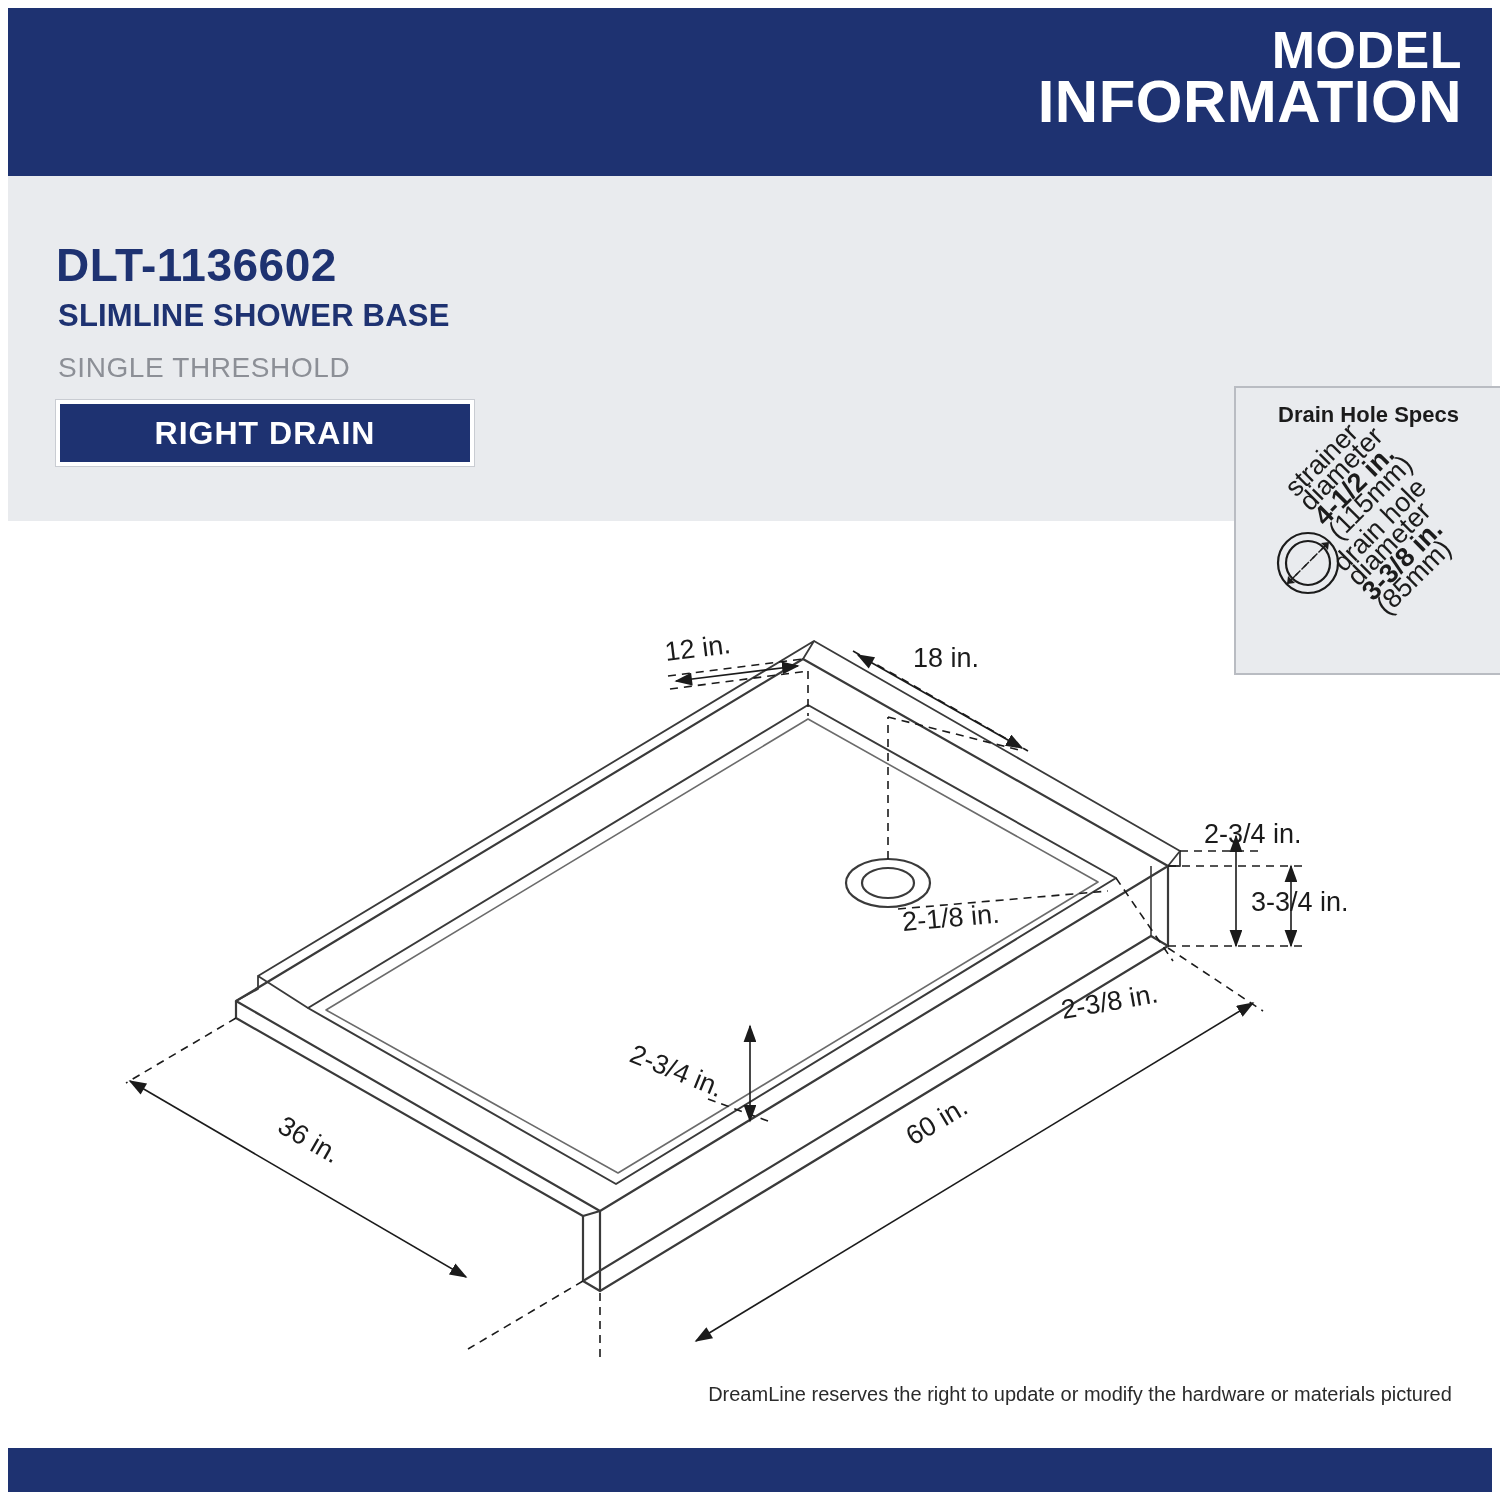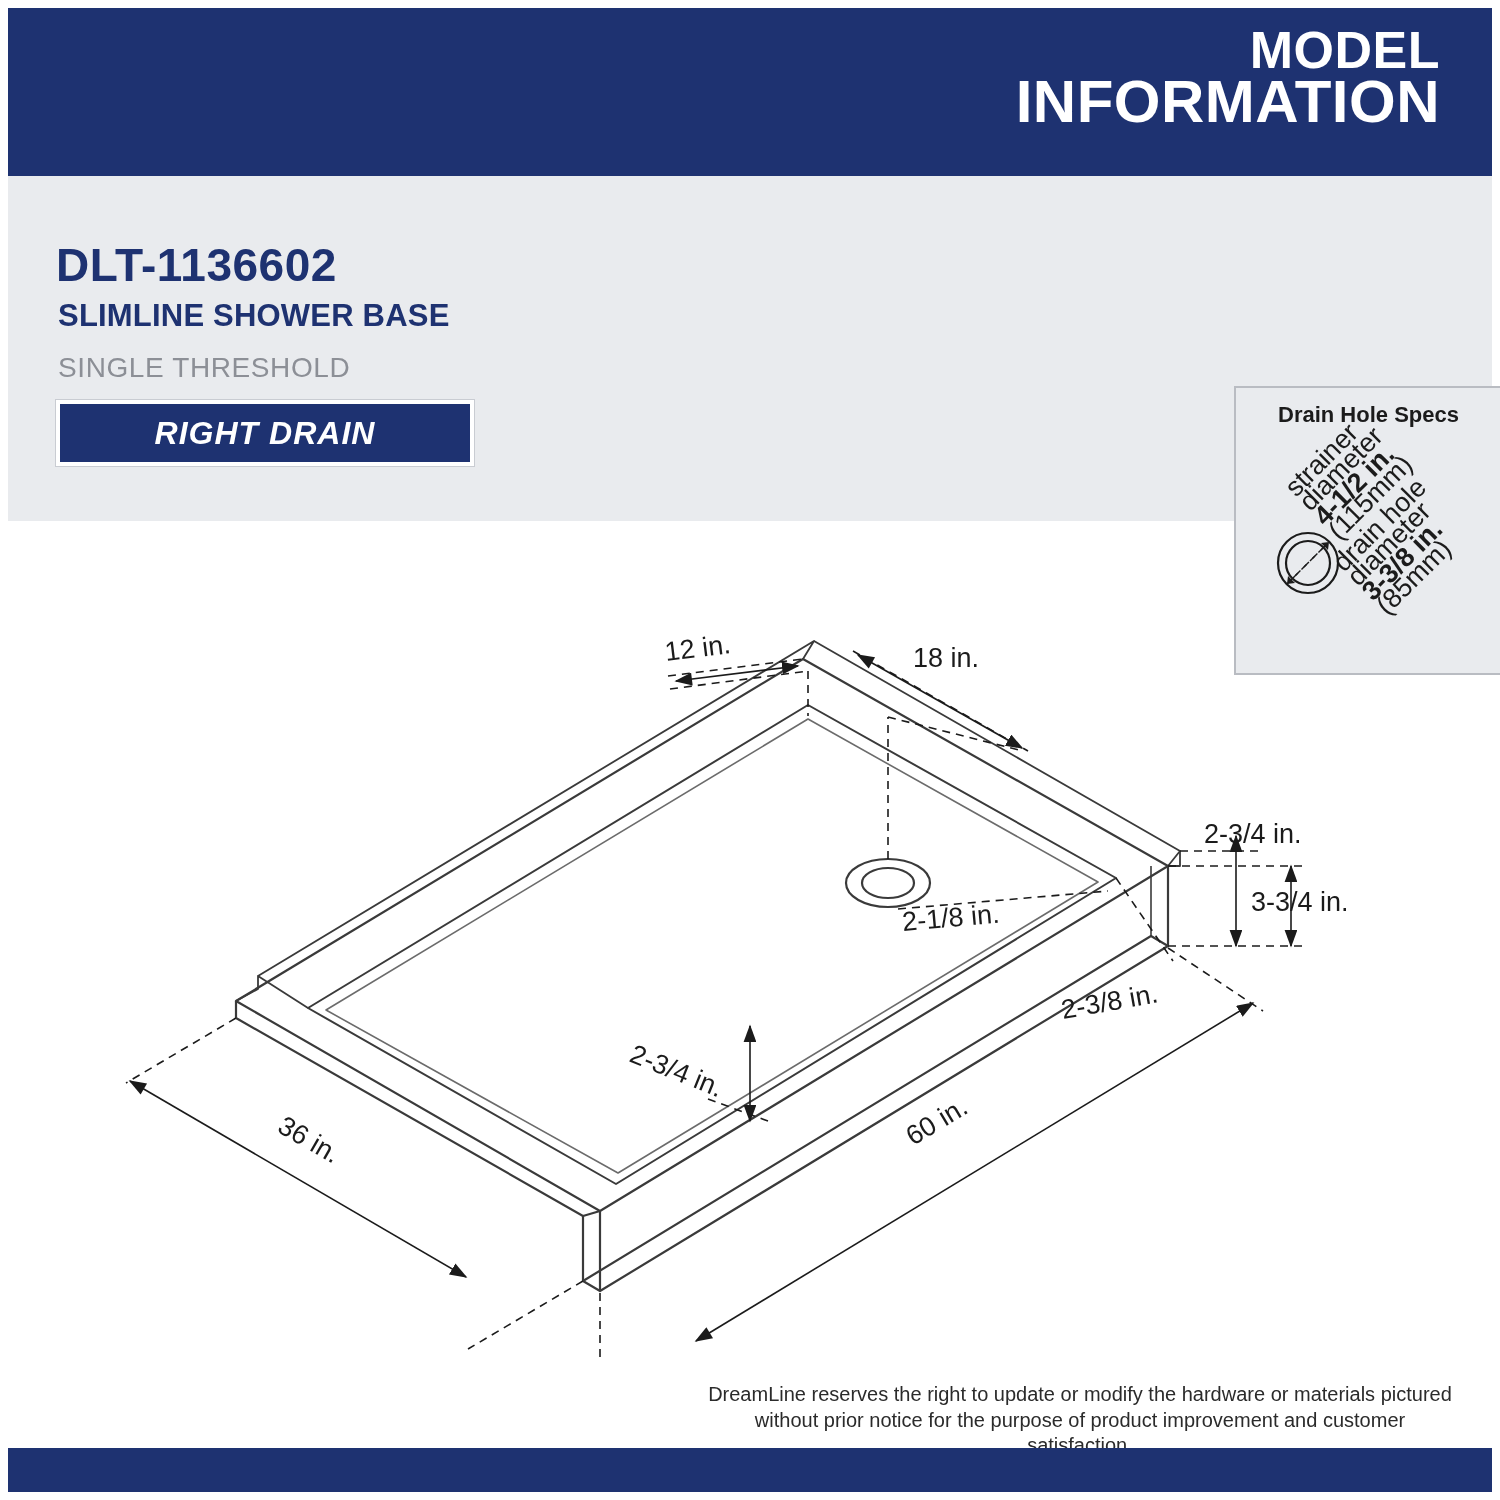--- a/index.html
+++ b/index.html
@@ -26,21 +26,21 @@
   .header-band {
     position: absolute;
     left: 8px;
     top: 8px;
     width: 1484px;
     height: 168px;
     background: #1e3271;
   }
   .header-title {
     position: absolute;
-    right: 52px;
+    right: 30px;
     top: 18px;
     text-align: right;
     color: #ffffff;
     font-weight: bold;
     line-height: 0.93;
     letter-spacing: 0.5px;
   }
   .header-title .l1 { font-size: 52px; display: block; }
   .header-title .l2 { font-size: 60px; display: block; }
 
@@ -90,21 +90,20 @@
     box-shadow: 0 0 0 1px #c9ccd2;
     display: flex;
     align-items: center;
     justify-content: center;
   }
   .drain-badge span {
     color: #ffffff;
     font-size: 32px;
     font-weight: bold;
     letter-spacing: 1px;
-    font-style: italic;
   }
 
   
   .spec-box {
     position: absolute;
     left: 1178px;
     top: 210px;
     width: 265px;
     height: 285px;
     border: 2px solid #b9bcc2;
@@ -287,17 +286,16 @@
         <text class="dim-label" transform="translate(1055,498) rotate(-10)">2-3/8 in.</text>
         <text class="dim-label" transform="translate(620,540) rotate(22)">2-3/4 in.</text>
         <text class="dim-label" transform="translate(268,610) rotate(30)">36 in.</text>
         <text class="dim-label" transform="translate(905,625) rotate(-31)">60 in.</text>
       </g>
     </svg>
   </div>
 
   <div class="disclaimer">
     <div>DreamLine reserves the right to update or modify the hardware or materials pictured</div>
-    <div>without prior notice for the purpose of product improvement and customer satisfaction.</div>
   </div>
   <div class="footer-band"></div>
 
 </div>
 
 </body></html>

